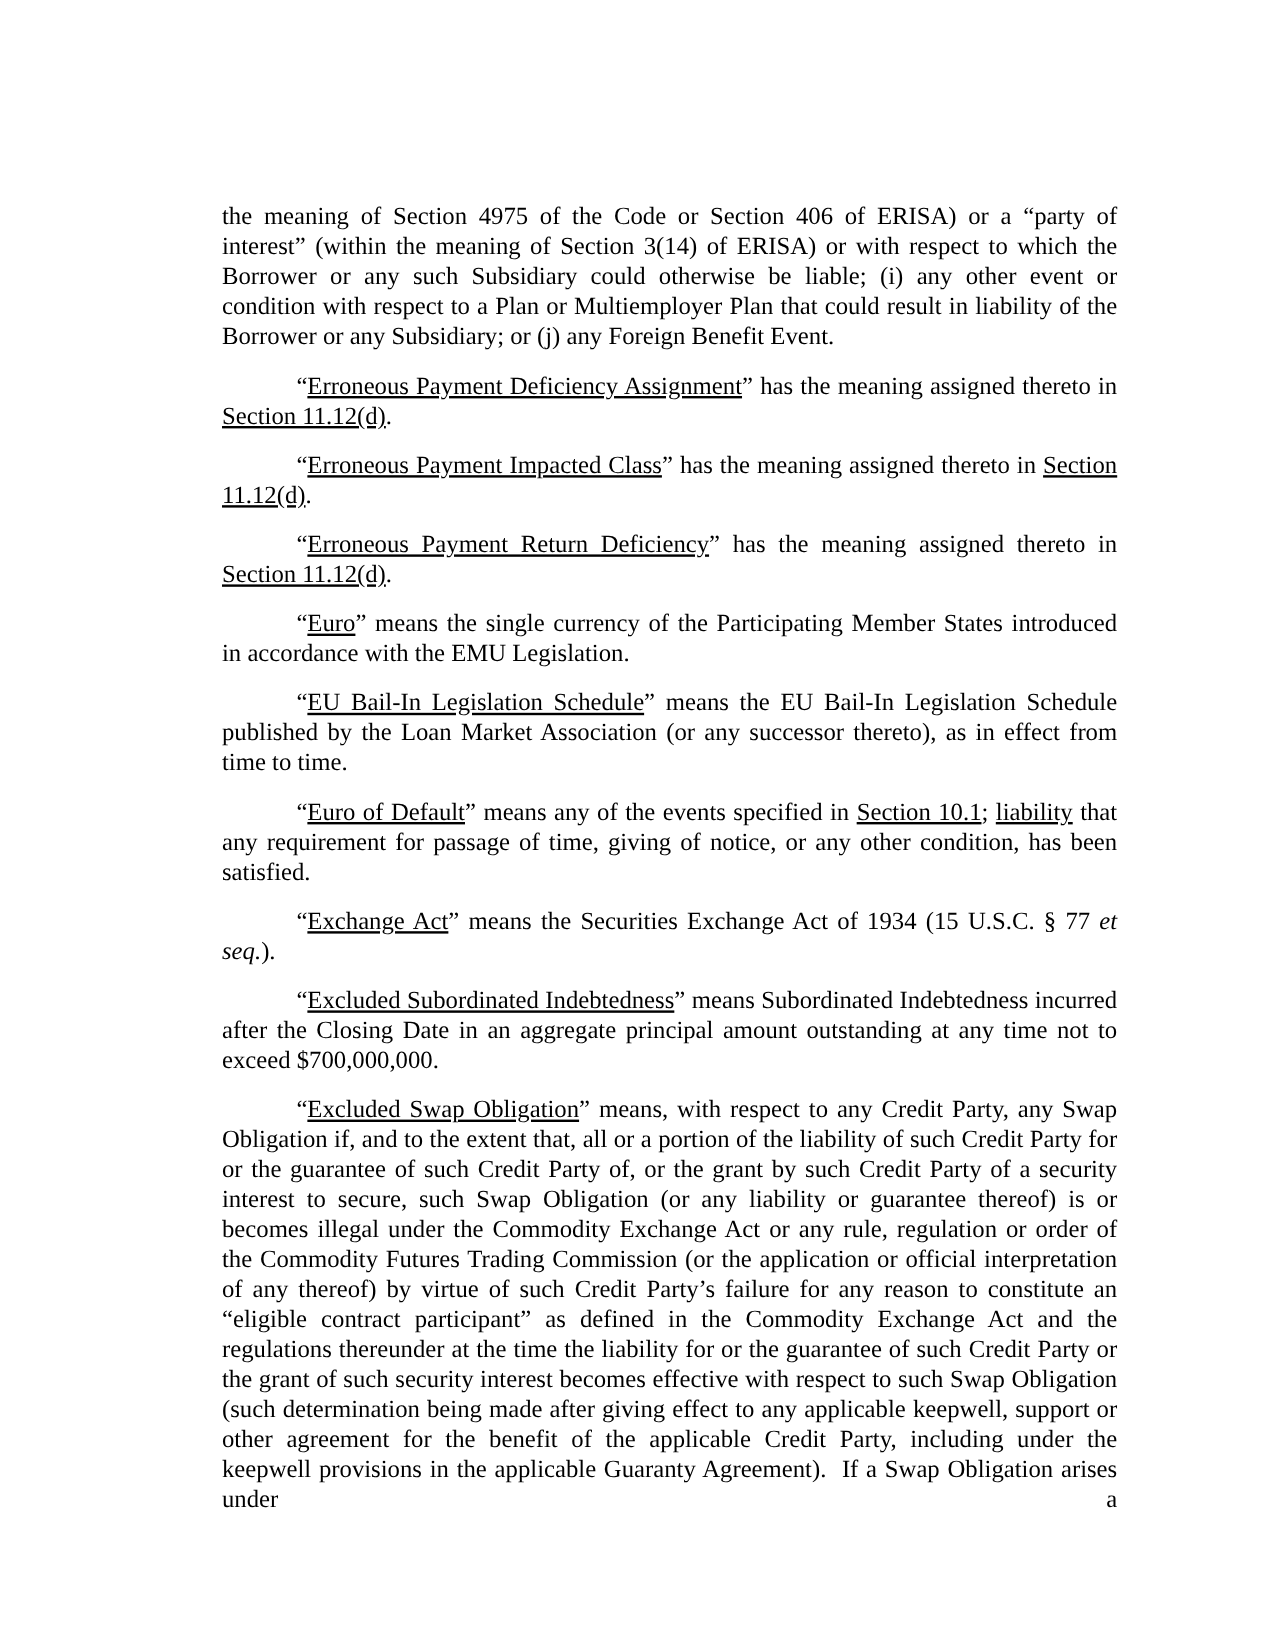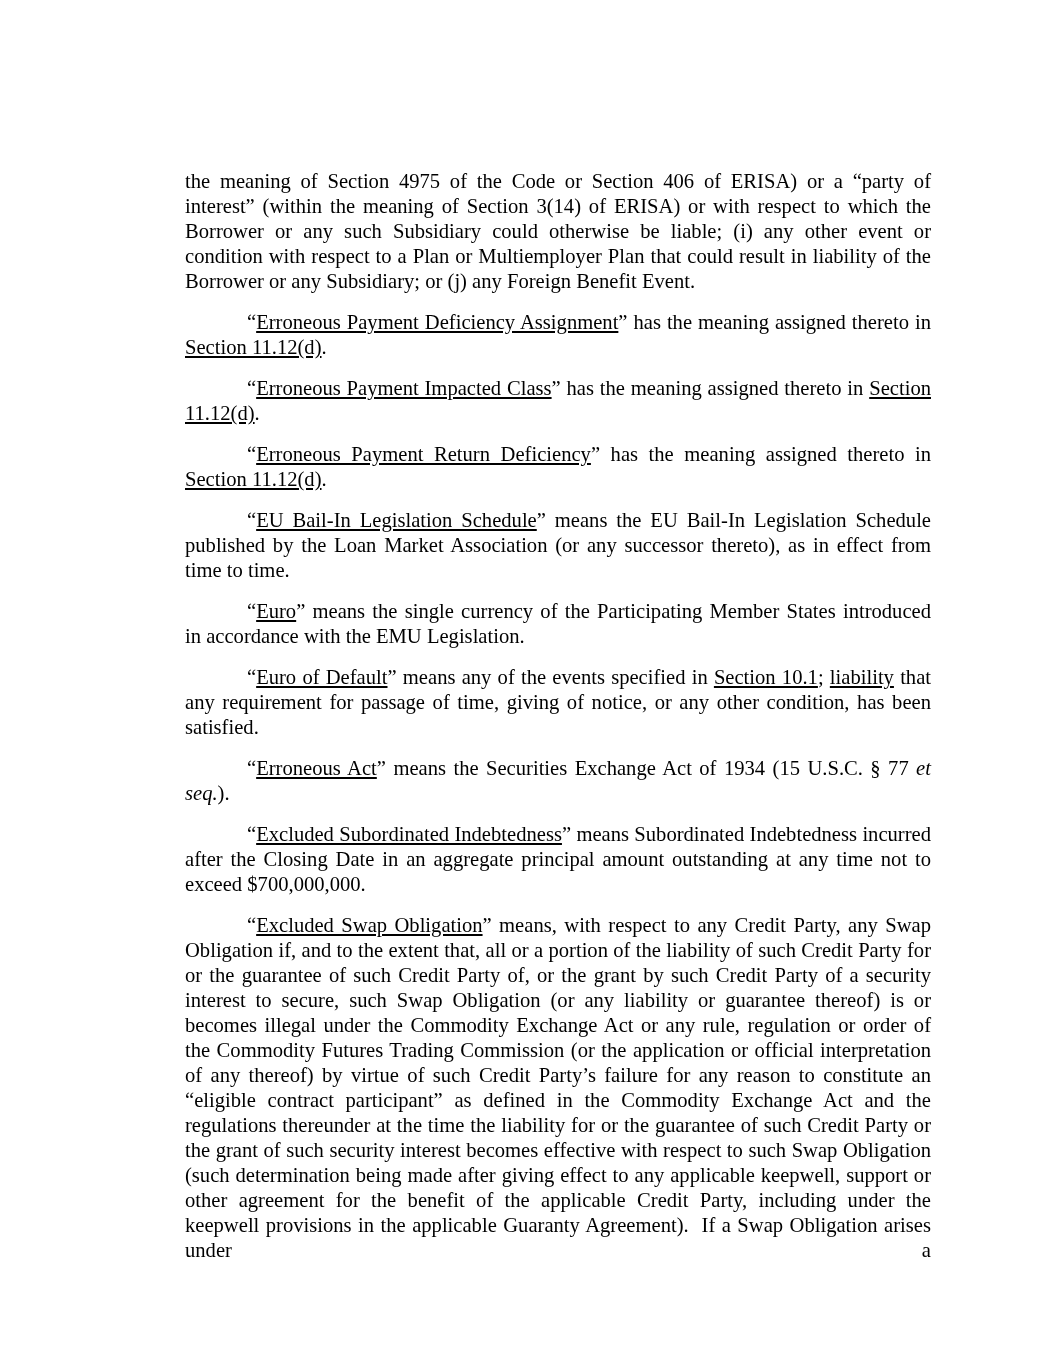--- a/index.html
+++ b/index.html
@@ -41,20 +41,20 @@
 </style>
 </head>
 <body>
 
 <div class="page">
   <div class="doc-body">
       <p><span>the meaning of Section 4975 of the Code or Section 406 of ERISA) or a “party of interest” (within the meaning of Section 3(14) of ERISA) or with respect to which the Borrower or any such Subsidiary could otherwise be liable; (i) any other event or condition with respect to a Plan or Multiemployer Plan that could result in liability of the Borrower or any Subsidiary; or (j) any Foreign Benefit Event.</span></p>
       <p class="indent"><span>“</span><span class="u">Erroneous Payment Deficiency Assignment</span><span>” has the meaning assigned thereto in </span><span class="u">Section 11.12(d)</span><span>.</span></p>
       <p class="indent"><span>“</span><span class="u">Erroneous Payment Impacted Class</span><span>” has the meaning assigned thereto in </span><span class="u">Section 11.12(d)</span><span>.</span></p>
       <p class="indent"><span>“</span><span class="u">Erroneous Payment Return Deficiency</span><span>” has the meaning assigned thereto in </span><span class="u">Section 11.12(d)</span><span>.</span></p>
+      <p class="indent"><span>“</span><span class="u">Euro</span><span>” means the single currency of the Participating Member States introduced in accordance with the EMU Legislation.</span></p>
       <p class="indent"><span>“</span><span class="u">EU Bail-In Legislation Schedule</span><span>” means the EU Bail-In Legislation Schedule published by the Loan Market Association (or any successor thereto), as in effect from time to time.</span></p>
-      <p class="indent"><span>“</span><span class="u">Euro</span><span>” means the single currency of the Participating Member States introduced in accordance with the EMU Legislation.</span></p>
       <p class="indent"><span>“</span><span class="u">Euro of Default</span><span>” means any of the events specified in </span><span class="u">Section 10.1</span><span>; </span><span class="u">liability</span><span> that any requirement for passage of time, giving of notice, or any other condition, has been satisfied.</span></p>
-      <p class="indent"><span>“</span><span class="u">Erroneous Act</span><span>” means the Securities Exchange Act of 1934 (15 U.S.C. § 77 </span><span class="i">et seq.</span><span>).</span></p>
+      <p class="indent"><span>“</span><span class="u">Exchange Act</span><span>” means the Securities Exchange Act of 1934 (15 U.S.C. § 77 </span><span class="i">et seq.</span><span>).</span></p>
       <p class="indent"><span>“</span><span class="u">Excluded Subordinated Indebtedness</span><span>” means Subordinated Indebtedness incurred after the Closing Date in an aggregate principal amount outstanding at any time not to exceed $700,000,000.</span></p>
       <p class="indent fill-last"><span>“</span><span class="u">Excluded Swap Obligation</span><span>” means, with respect to any Credit Party, any Swap Obligation if, and to the extent that, all or a portion of the liability of such Credit Party for or the guarantee of such Credit Party of, or the grant by such Credit Party of a security interest to secure, such Swap Obligation (or any liability or guarantee thereof) is or becomes illegal under the Commodity Exchange Act or any rule, regulation or order of the Commodity Futures Trading Commission (or the application or official interpretation of any thereof) by virtue of such Credit Party’s failure for any reason to constitute an “eligible contract participant” as defined in the Commodity Exchange Act and the regulations thereunder at the time the liability for or the guarantee of such Credit Party or the grant of such security interest becomes effective with respect to such Swap Obligation (such determination being made after giving effect to any applicable keepwell, support or other agreement for the benefit of the applicable Credit Party, including under the keepwell provisions in the applicable Guaranty Agreement).&nbsp; If a Swap Obligation arises under a</span></p>
     </div>
 </div>
 
 </body></html>

